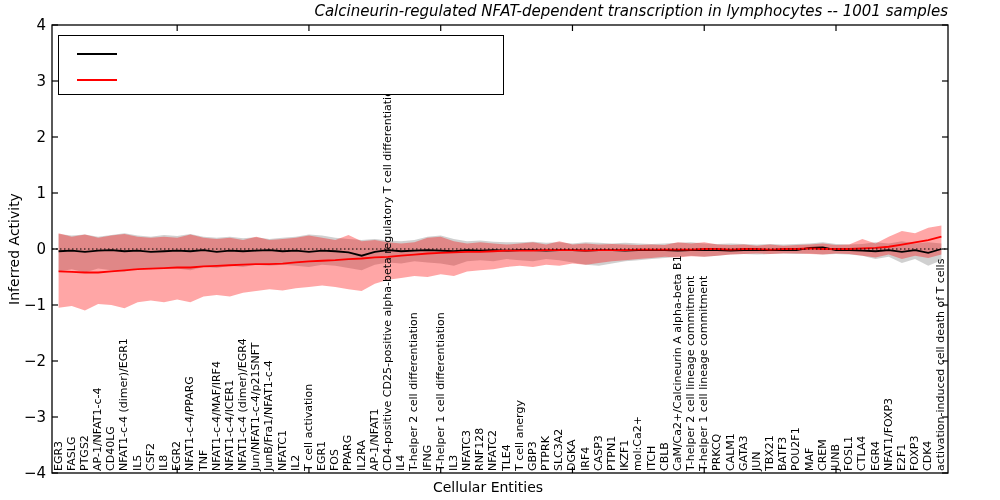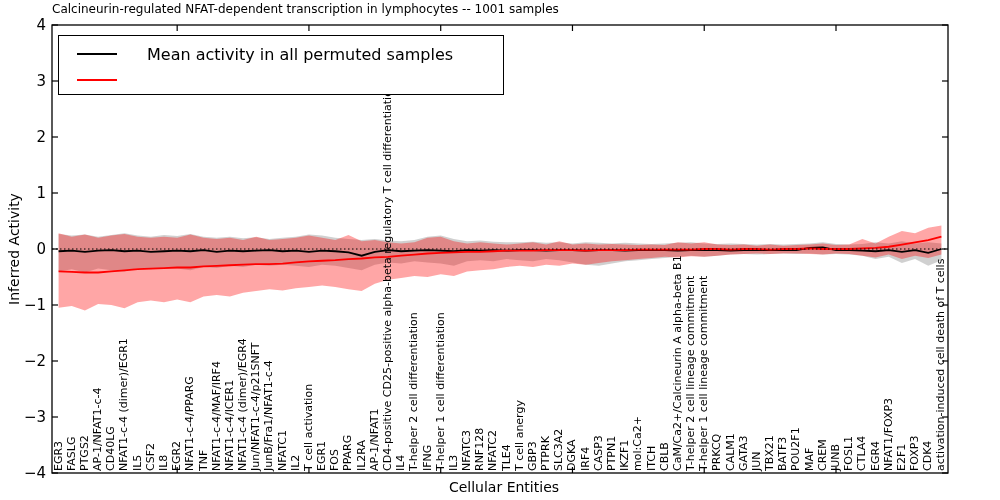--- a/index.html
+++ b/index.html
@@ -4,25 +4,25 @@
 <style>
   html,body{margin:0;padding:0;background:#fff;}
   #page{position:relative;width:1000px;height:500px;background:#ffffff;
         font-family:"DejaVu Sans","Liberation Sans",sans-serif;color:#000;overflow:hidden;}
   #chart-svg{position:absolute;left:0;top:0;z-index:1;}
   #xlabels{position:absolute;left:0;top:0;width:1000px;height:500px;z-index:2;pointer-events:none;}
   .catlabel{position:absolute;white-space:nowrap;font-size:11px;line-height:12px;
             transform:rotate(-90deg);transform-origin:0 0;color:#000;}
   #ylabels{position:absolute;left:0;top:0;z-index:2;}
   .yticklabel{position:absolute;left:0;width:46px;text-align:right;font-size:15px;line-height:18px;}
-  #title{position:absolute;left:52px;top:2px;width:896px;text-align:left;
-         font-size:12px;z-index:3;}
+  #title{position:absolute;left:52px;top:2px;width:896px;text-align:right;
+         font-size:15px;z-index:3;font-style:italic;}
   #ylabel{position:absolute;left:-86px;top:241px;width:200px;text-align:center;
           font-size:14px;transform:rotate(-90deg);z-index:2;}
-  #xlabel{position:absolute;left:56px;top:479px;width:896px;text-align:center;font-size:14px;z-index:3;}
+  #xlabel{position:absolute;left:40px;top:479px;width:896px;text-align:center;font-size:14px;z-index:3;}
   #legend{position:absolute;left:58px;top:35px;width:446px;height:60px;background:#ffffff;
           border:1.5px solid #000;z-index:4;box-sizing:border-box;padding-top:5px;}
   .legend-row{display:flex;align-items:center;height:26px;padding-left:18px;}
   .legend-line{display:inline-block;width:40px;height:0;border-top:2px solid #000;margin-right:30px;}
   .legend-text{font-size:16px;}
 </style>
 </head>
 <body>
 
 <div id="page">
@@ -147,19 +147,18 @@
       <div class="catlabel" style="left: 882.706px; top: 471px;">NFAT1/FOXP3</div>
       <div class="catlabel" style="left: 895.882px; top: 471px;">E2F1</div>
       <div class="catlabel" style="left: 909.059px; top: 471px;">FOXP3</div>
       <div class="catlabel" style="left: 922.235px; top: 471px;">CDK4</div>
       <div class="catlabel" style="left: 935.412px; top: 471px;">activation-induced cell death of T cells</div>
     </div>
 
   <div id="legend">
     <div class="legend-row">
       <span class="legend-line" id="legend-line-0" style="border-top-color: rgb(0, 0, 0);"></span>
-      <span class="legend-text">Mean activity in all permuted samples</span>
     </div>
     <div class="legend-row">
       <span class="legend-line" id="legend-line-1" style="border-top-color: rgb(255, 0, 0);"></span>
     </div>
   </div>
 </div>
 
 </body></html>

